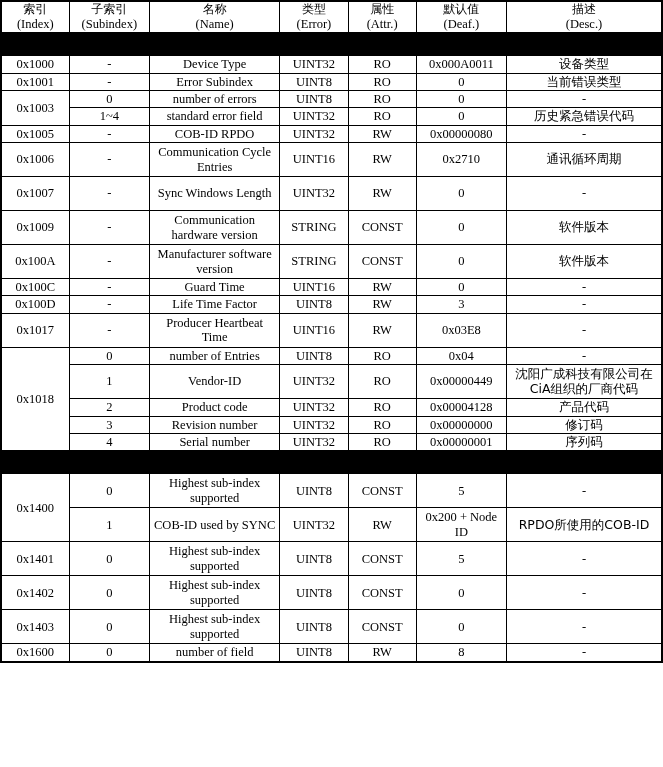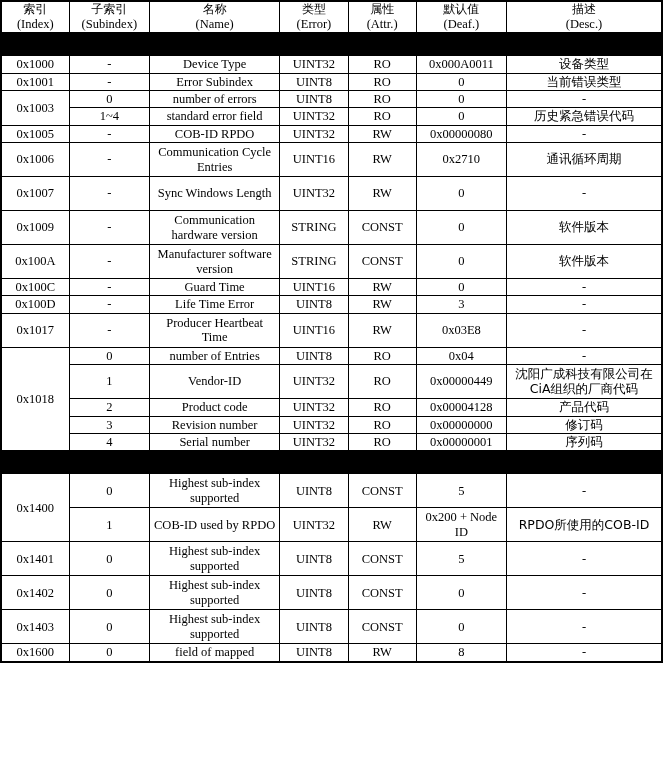--- a/index.html
+++ b/index.html
@@ -188,21 +188,21 @@
         <td>-</td>
         <td>Guard Time</td>
         <td>UINT16</td>
         <td>RW</td>
         <td>0</td>
         <td>-</td>
       </tr>
       <tr>
         <td>0x100D</td>
         <td>-</td>
-        <td>Life Time Error</td>
+        <td>Life Time Factor</td>
         <td>UINT8</td>
         <td>RW</td>
         <td>3</td>
         <td>-</td>
       </tr>
       <tr class="tall">
         <td>0x1017</td>
         <td>-</td>
         <td>Producer Heartbeat Time</td>
         <td>UINT16</td>
@@ -258,21 +258,21 @@
         <td rowspan="2">0x1400</td>
         <td>0</td>
         <td>Highest sub-index supported</td>
         <td>UINT8</td>
         <td>CONST</td>
         <td>5</td>
         <td>-</td>
       </tr>
       <tr class="tall">
         <td>1</td>
-        <td>COB-ID used by RPDO</td>
+        <td>COB-ID used by SYNC</td>
         <td>UINT32</td>
         <td>RW</td>
         <td>0x200 + Node ID</td>
         <td class="cjk">RPDO所使用的COB-ID</td>
       </tr>
       <tr class="tall">
         <td>0x1401</td>
         <td>0</td>
         <td>Highest sub-index supported</td>
         <td>UINT8</td>
@@ -294,20 +294,20 @@
         <td>0</td>
         <td>Highest sub-index supported</td>
         <td>UINT8</td>
         <td>CONST</td>
         <td>0</td>
         <td>-</td>
       </tr>
       <tr>
         <td>0x1600</td>
         <td>0</td>
-        <td>field of mapped</td>
+        <td>number of field</td>
         <td>UINT8</td>
         <td>RW</td>
         <td>8</td>
         <td>-</td>
       </tr>
     </tbody>
 </table>
 
 </body></html>

